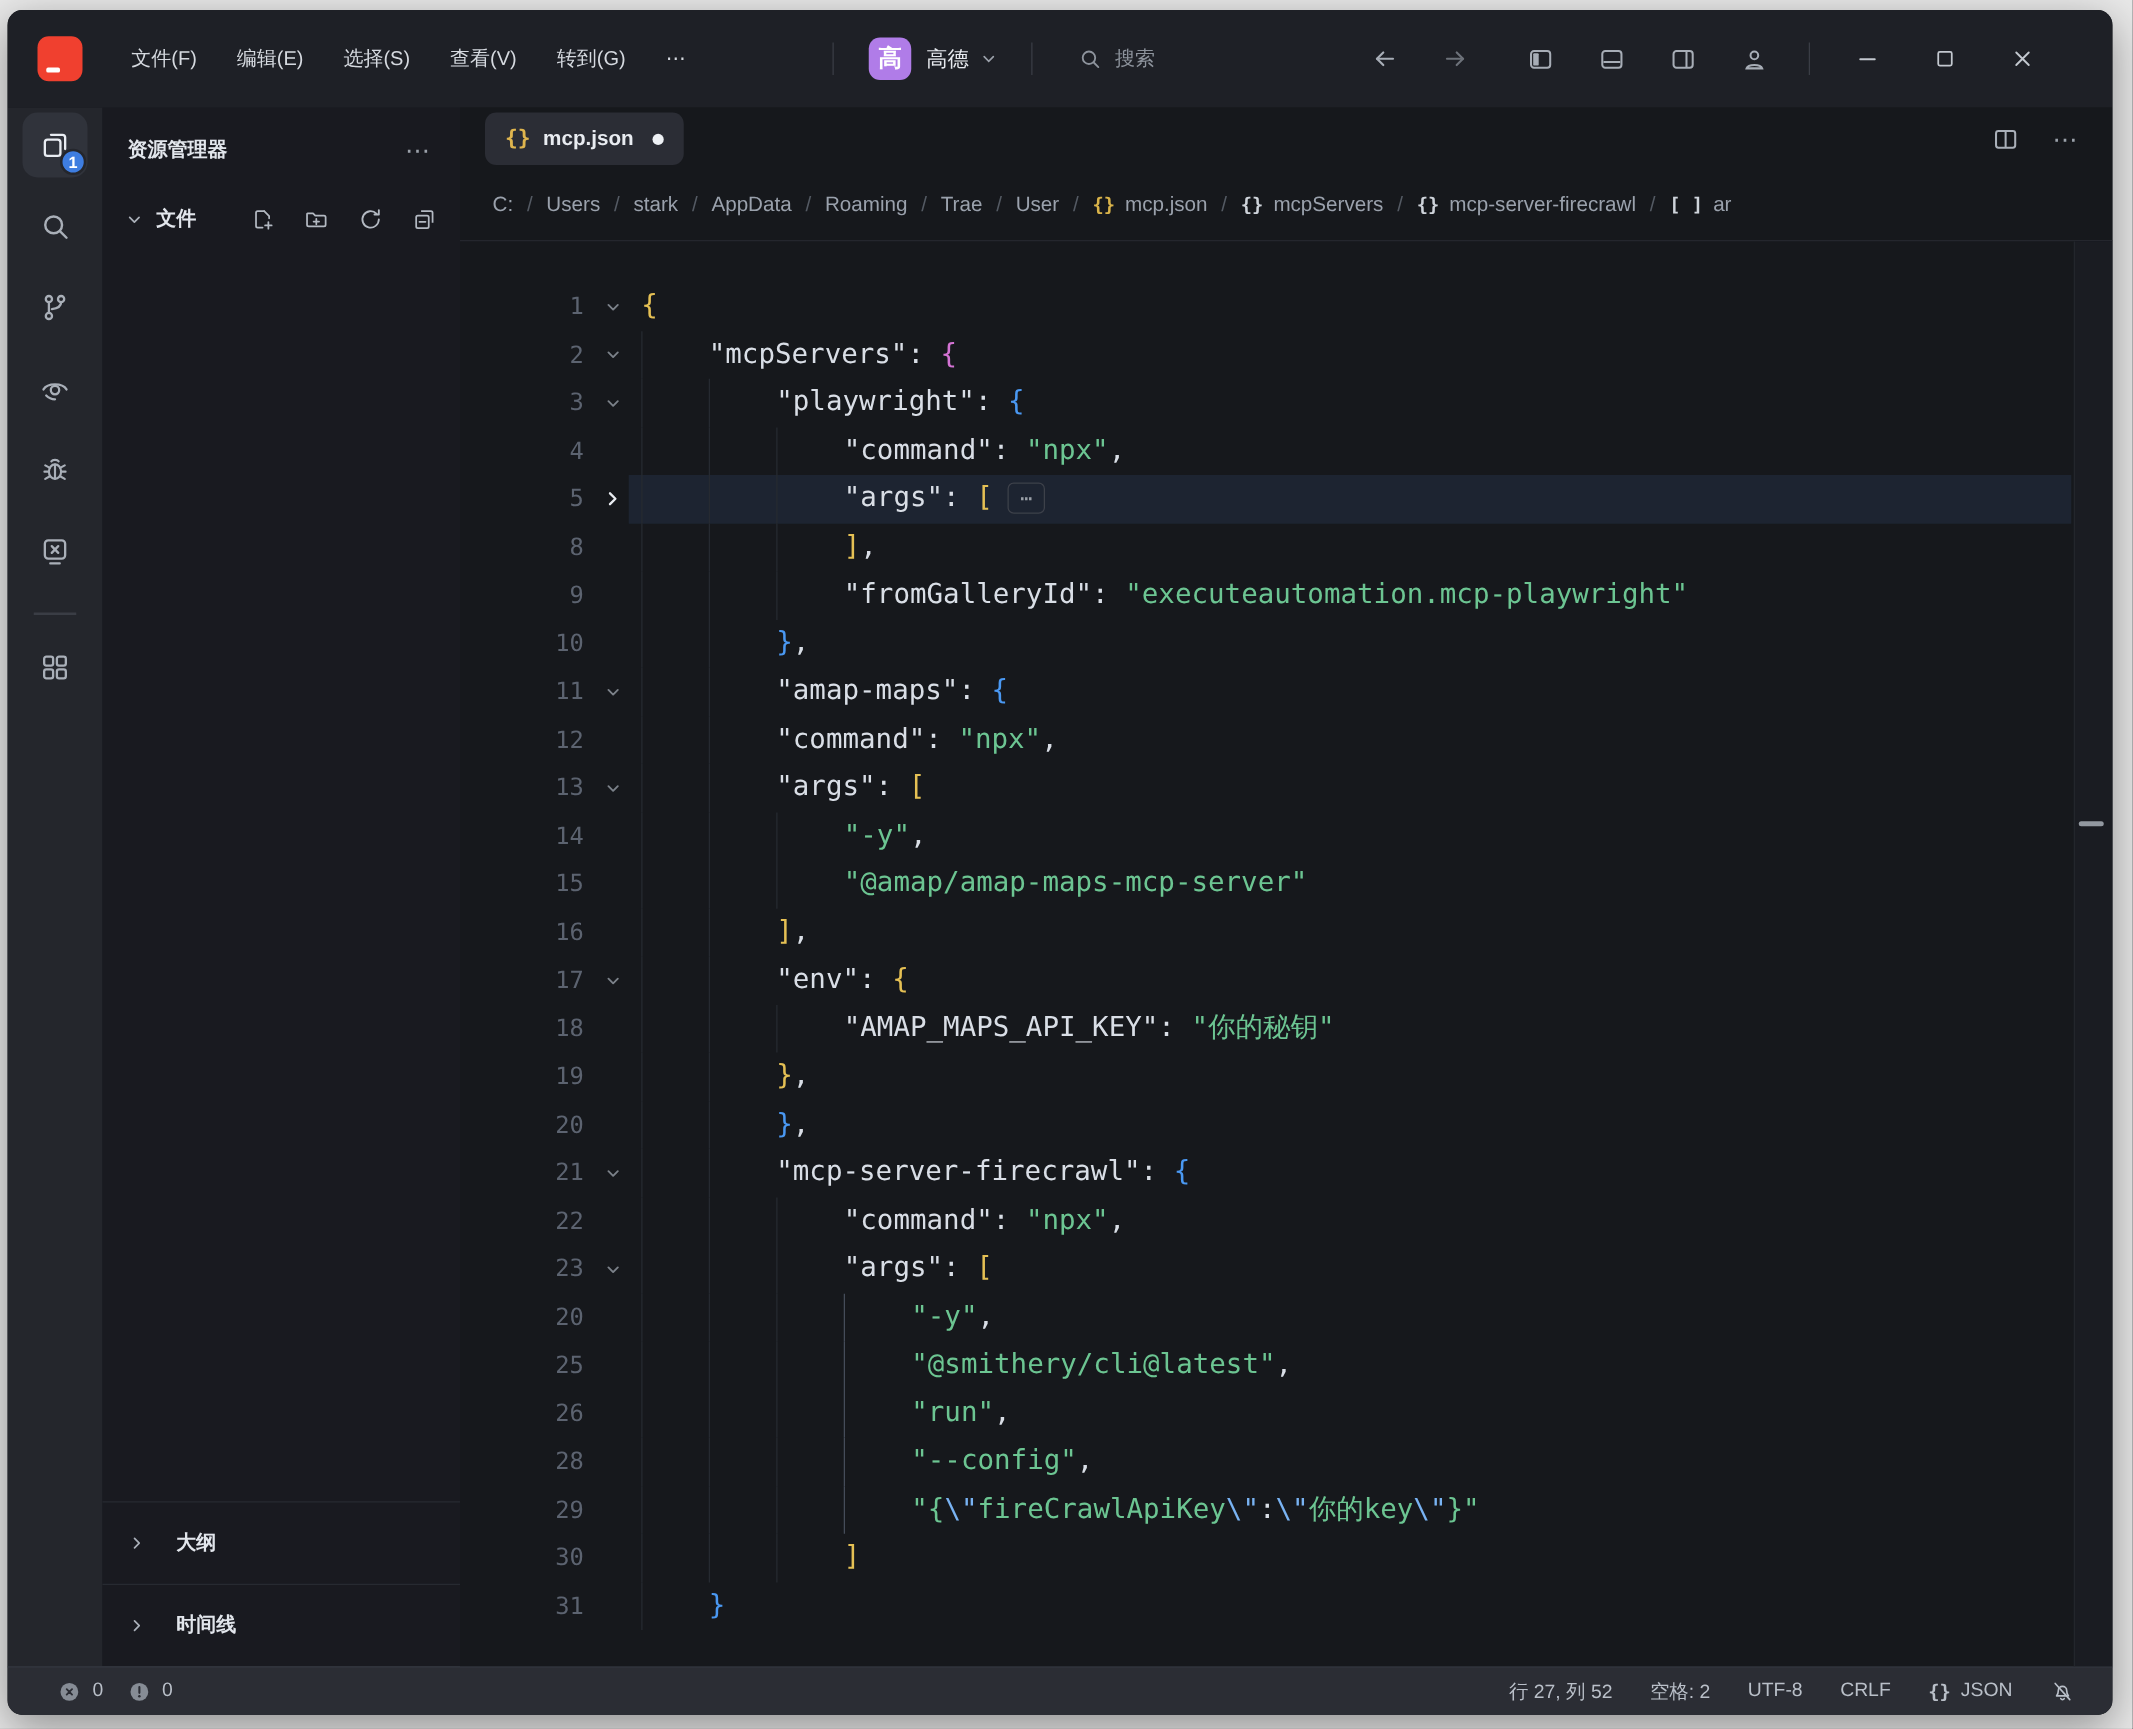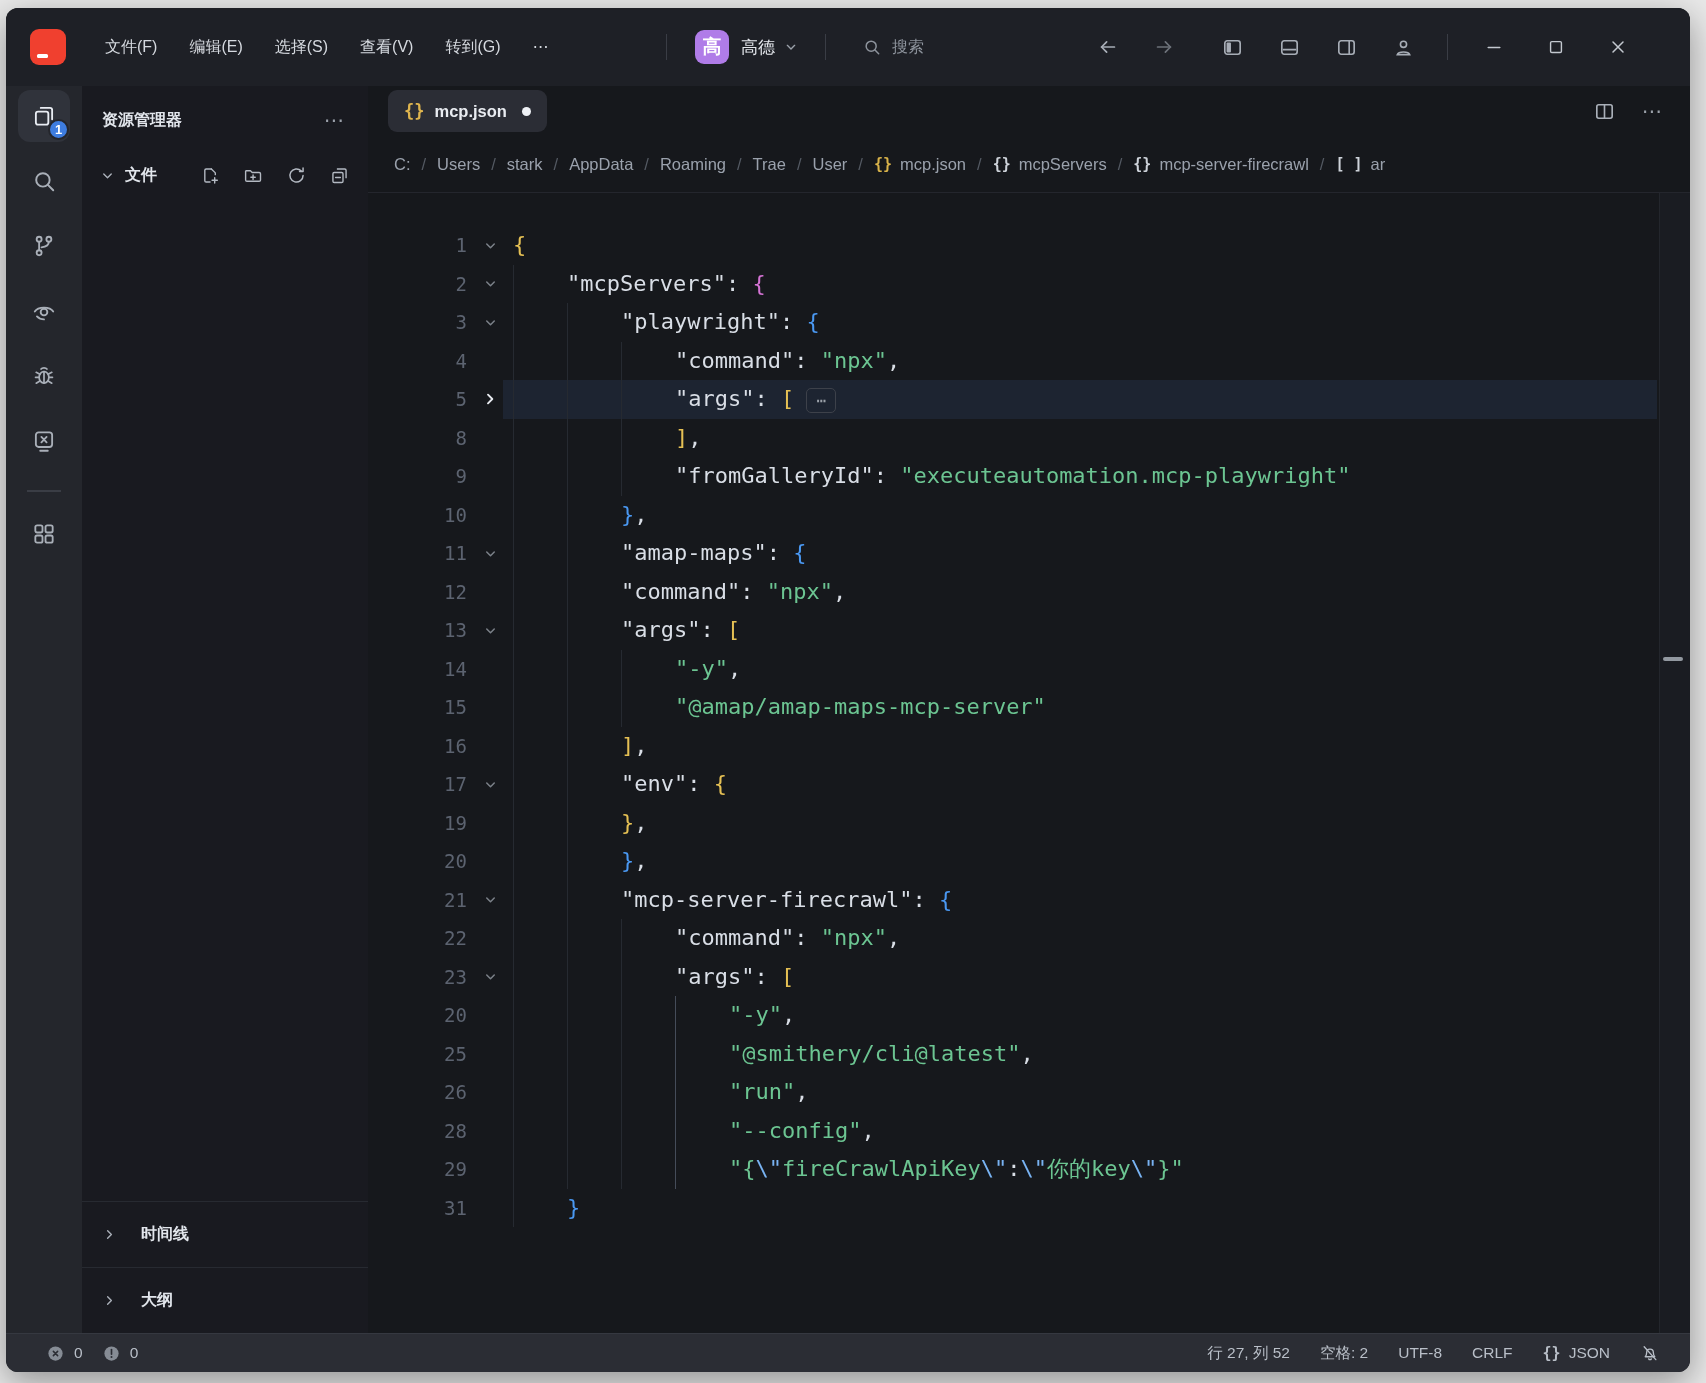--- a/index.html
+++ b/index.html
@@ -270,35 +270,35 @@
         </span>
         <span class="sb-act">
           <svg width="21" height="21" viewBox="0 0 24 24" fill="none" stroke="currentColor" stroke-width="1.6" stroke-linejoin="round">
               <path d="M9 4.5h9A1.5 1.5 0 0 1 19.5 6v9"></path>
               <rect x="4.5" y="8.5" width="11.5" height="11.5" rx="1.5"></rect>
               <path d="M7.5 14.25h5.5" stroke-linecap="round"></path>
             </svg>
         </span>
       </div>
       <div class="sb-tree"></div>
+      <div class="sb-sec" style="margin-top:auto">
+        <span class="sb-chev">
+          <svg width="15" height="15" viewBox="0 0 24 24" fill="none" stroke="currentColor" stroke-width="2.2" stroke-linecap="round" stroke-linejoin="round">
+              <path d="M9 6l6 6-6 6"></path>
+            </svg>
+        </span>
+        <span class="sb-seclabel">大纲</span>
+      </div>
       <div class="sb-sec">
         <span class="sb-chev">
           <svg width="15" height="15" viewBox="0 0 24 24" fill="none" stroke="currentColor" stroke-width="2.2" stroke-linecap="round" stroke-linejoin="round">
               <path d="M9 6l6 6-6 6"></path>
             </svg>
         </span>
         <span class="sb-seclabel">时间线</span>
-      </div>
-      <div class="sb-sec" style="margin-top:auto">
-        <span class="sb-chev">
-          <svg width="15" height="15" viewBox="0 0 24 24" fill="none" stroke="currentColor" stroke-width="2.2" stroke-linecap="round" stroke-linejoin="round">
-              <path d="M9 6l6 6-6 6"></path>
-            </svg>
-        </span>
-        <span class="sb-seclabel">大纲</span>
       </div>
     </div>
 
     <div class="editor">
       <div class="tabbar">
         <div class="tab">
           <span class="tab-braces">{}</span>
           <span class="tab-label">mcp.json</span>
           <span class="tab-dot"></span>
         </div>
@@ -459,20 +459,25 @@
           <div class="crow">
             <span class="num">17</span>
             <span class="fold">
               <svg width="15" height="15" viewBox="0 0 24 24" fill="none" stroke="currentColor" stroke-width="2.4" stroke-linecap="round" stroke-linejoin="round">
                 <path d="M6 9.5l6 6 6-6"></path>
               </svg>
             </span>
             <span class="content"><i class="gd" style="left: 0px;"></i><i class="gd" style="left: 54px;"></i><span style="padding-left: 108px; display: inline-block;"><span class="tok-p">"env"</span><span class="tok-p">: </span><span class="tok-g">{</span></span></span>
           </div>
           <div class="crow">
+            <span class="num">18</span>
+            <span class="fold"></span>
+            <span class="content"><i class="gd" style="left: 0px;"></i><i class="gd" style="left: 54px;"></i><i class="gd" style="left: 108px;"></i><span style="padding-left: 162px; display: inline-block;"><span class="tok-p">"AMAP_MAPS_API_KEY"</span><span class="tok-p">: </span><span class="tok-s">"你的秘钥"</span></span></span>
+          </div>
+          <div class="crow">
             <span class="num">19</span>
             <span class="fold"></span>
             <span class="content"><i class="gd" style="left: 0px;"></i><i class="gd" style="left: 54px;"></i><span style="padding-left: 108px; display: inline-block;"><span class="tok-g">}</span><span class="tok-p">,</span></span></span>
           </div>
           <div class="crow">
             <span class="num">20</span>
             <span class="fold"></span>
             <span class="content"><i class="gd" style="left: 0px;"></i><i class="gd" style="left: 54px;"></i><span style="padding-left: 108px; display: inline-block;"><span class="tok-b">}</span><span class="tok-p">,</span></span></span>
           </div>
           <div class="crow">
@@ -515,20 +520,25 @@
           </div>
           <div class="crow">
             <span class="num">28</span>
             <span class="fold"></span>
             <span class="content"><i class="gd" style="left: 0px;"></i><i class="gd" style="left: 54px;"></i><i class="gd" style="left: 108px;"></i><i class="gd on" style="left: 162px;"></i><span style="padding-left: 216px; display: inline-block;"><span class="tok-s">"--config"</span><span class="tok-p">,</span></span></span>
           </div>
           <div class="crow">
             <span class="num">29</span>
             <span class="fold"></span>
             <span class="content"><i class="gd" style="left: 0px;"></i><i class="gd" style="left: 54px;"></i><i class="gd" style="left: 108px;"></i><i class="gd on" style="left: 162px;"></i><span style="padding-left: 216px; display: inline-block;"><span class="tok-s">"{</span><span class="tok-e">\"</span><span class="tok-s">fireCrawlApiKey</span><span class="tok-e">\"</span><span class="tok-p">:</span><span class="tok-e">\"</span><span class="tok-s">你的key</span><span class="tok-e">\"</span><span class="tok-s">}"</span></span></span>
+          </div>
+          <div class="crow">
+            <span class="num">30</span>
+            <span class="fold"></span>
+            <span class="content"><i class="gd" style="left: 0px;"></i><i class="gd" style="left: 54px;"></i><i class="gd" style="left: 108px;"></i><span style="padding-left: 162px; display: inline-block;"><span class="tok-g">]</span></span></span>
           </div>
           <div class="crow">
             <span class="num">31</span>
             <span class="fold"></span>
             <span class="content"><i class="gd" style="left: 0px;"></i><span style="padding-left: 54px; display: inline-block;"><span class="tok-b">}</span></span></span>
           </div>
           <div class="minimap">
           <span class="mm-dash"></span>
         </div>
       </div>

